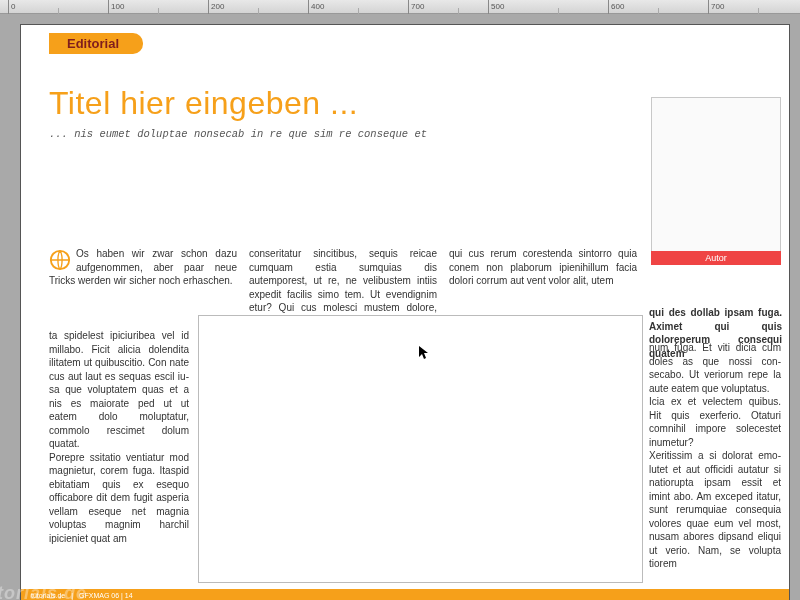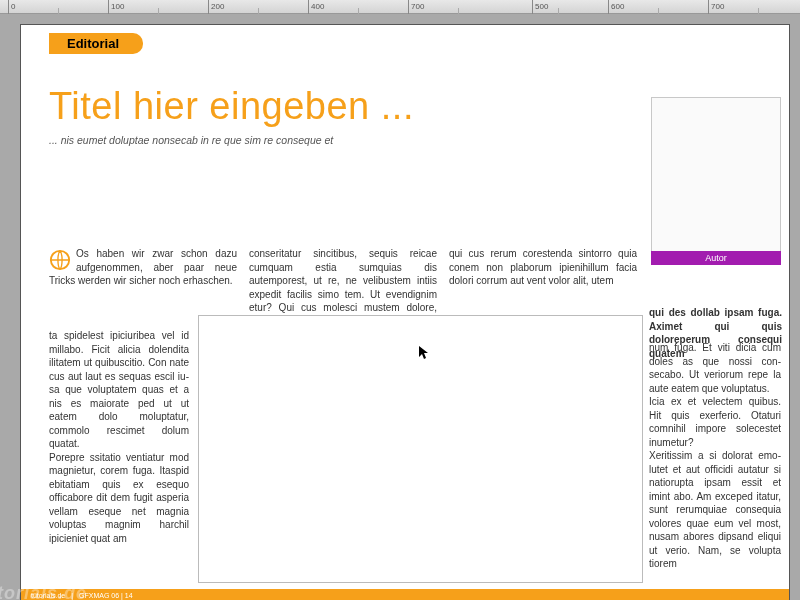--- a/index.html
+++ b/index.html
@@ -47,44 +47,45 @@
     width: 770px;
     height: 580px;
     background: #fff;
     border: 1px solid #555;
   }
   .section-tab {
     position: absolute;
     top: 8px;
     left: 28px;
     background: #f6a01a;
-    color: #000000;
+    color: #7f1d1d;
     font-weight: bold;
     font-size: 13px;
     padding: 3px 24px 3px 18px;
     border-top-right-radius: 10px;
     border-bottom-right-radius: 10px;
   }
   .title-block {
     position: absolute;
     left: 28px;
     top: 60px;
     width: 560px;
   }
   .title {
     color: #f6a01a;
-    font-size: 38px;
+    font-size: 32px;
     font-weight: 300;
     letter-spacing: 0.5px;
   }
   .subtitle {
     color: #555;
     font-size: 10.5px;
     font-style: italic;
     margin-top: 6px;
+    font-family: Liberation Mono, monospace;
   }
   .body-text {
     position: absolute;
     font-size: 10px;
     color: #333;
     line-height: 1.35;
     text-align: justify;
     hyphens: auto;
     margin-top: 32px;
   }
@@ -124,21 +125,21 @@
     width: 130px;
     height: 160px;
     border: 1px solid #c8c8c8;
     background: #fafafa;
   }
   .author-label {
     position: absolute;
     right: 8px;
     top: 226px;
     width: 130px;
-    background: #a21caf;
+    background: #ef4444;
     color: #fff;
     font-size: 9px;
     text-align: center;
     padding: 2px 0;
   }
   .footer-bar {
     position: absolute;
     left: 0; right: 0; bottom: 2px;
     height: 12px;
     background: #f6a01a;
@@ -180,21 +181,21 @@
 </style>
 </head>
 <body>
 
 <div class="ruler-h">
   <span class="tick" style="left:8px">0</span>
   <span class="tick" style="left:108px">100</span>
   <span class="tick" style="left:208px">200</span>
   <span class="tick" style="left:308px">400</span>
   <span class="tick" style="left:408px">700</span>
-  <span class="tick" style="left:532px">500</span>
+  <span class="tick" style="left:488px">500</span>
   <span class="tick" style="left:608px">600</span>
   <span class="tick" style="left:708px">700</span>
   <span class="minor" style="left:58px"></span>
   <span class="minor" style="left:158px"></span>
   <span class="minor" style="left:258px"></span>
   <span class="minor" style="left:358px"></span>
   <span class="minor" style="left:458px"></span>
   <span class="minor" style="left:558px"></span>
   <span class="minor" style="left:658px"></span>
   <span class="minor" style="left:758px"></span>

